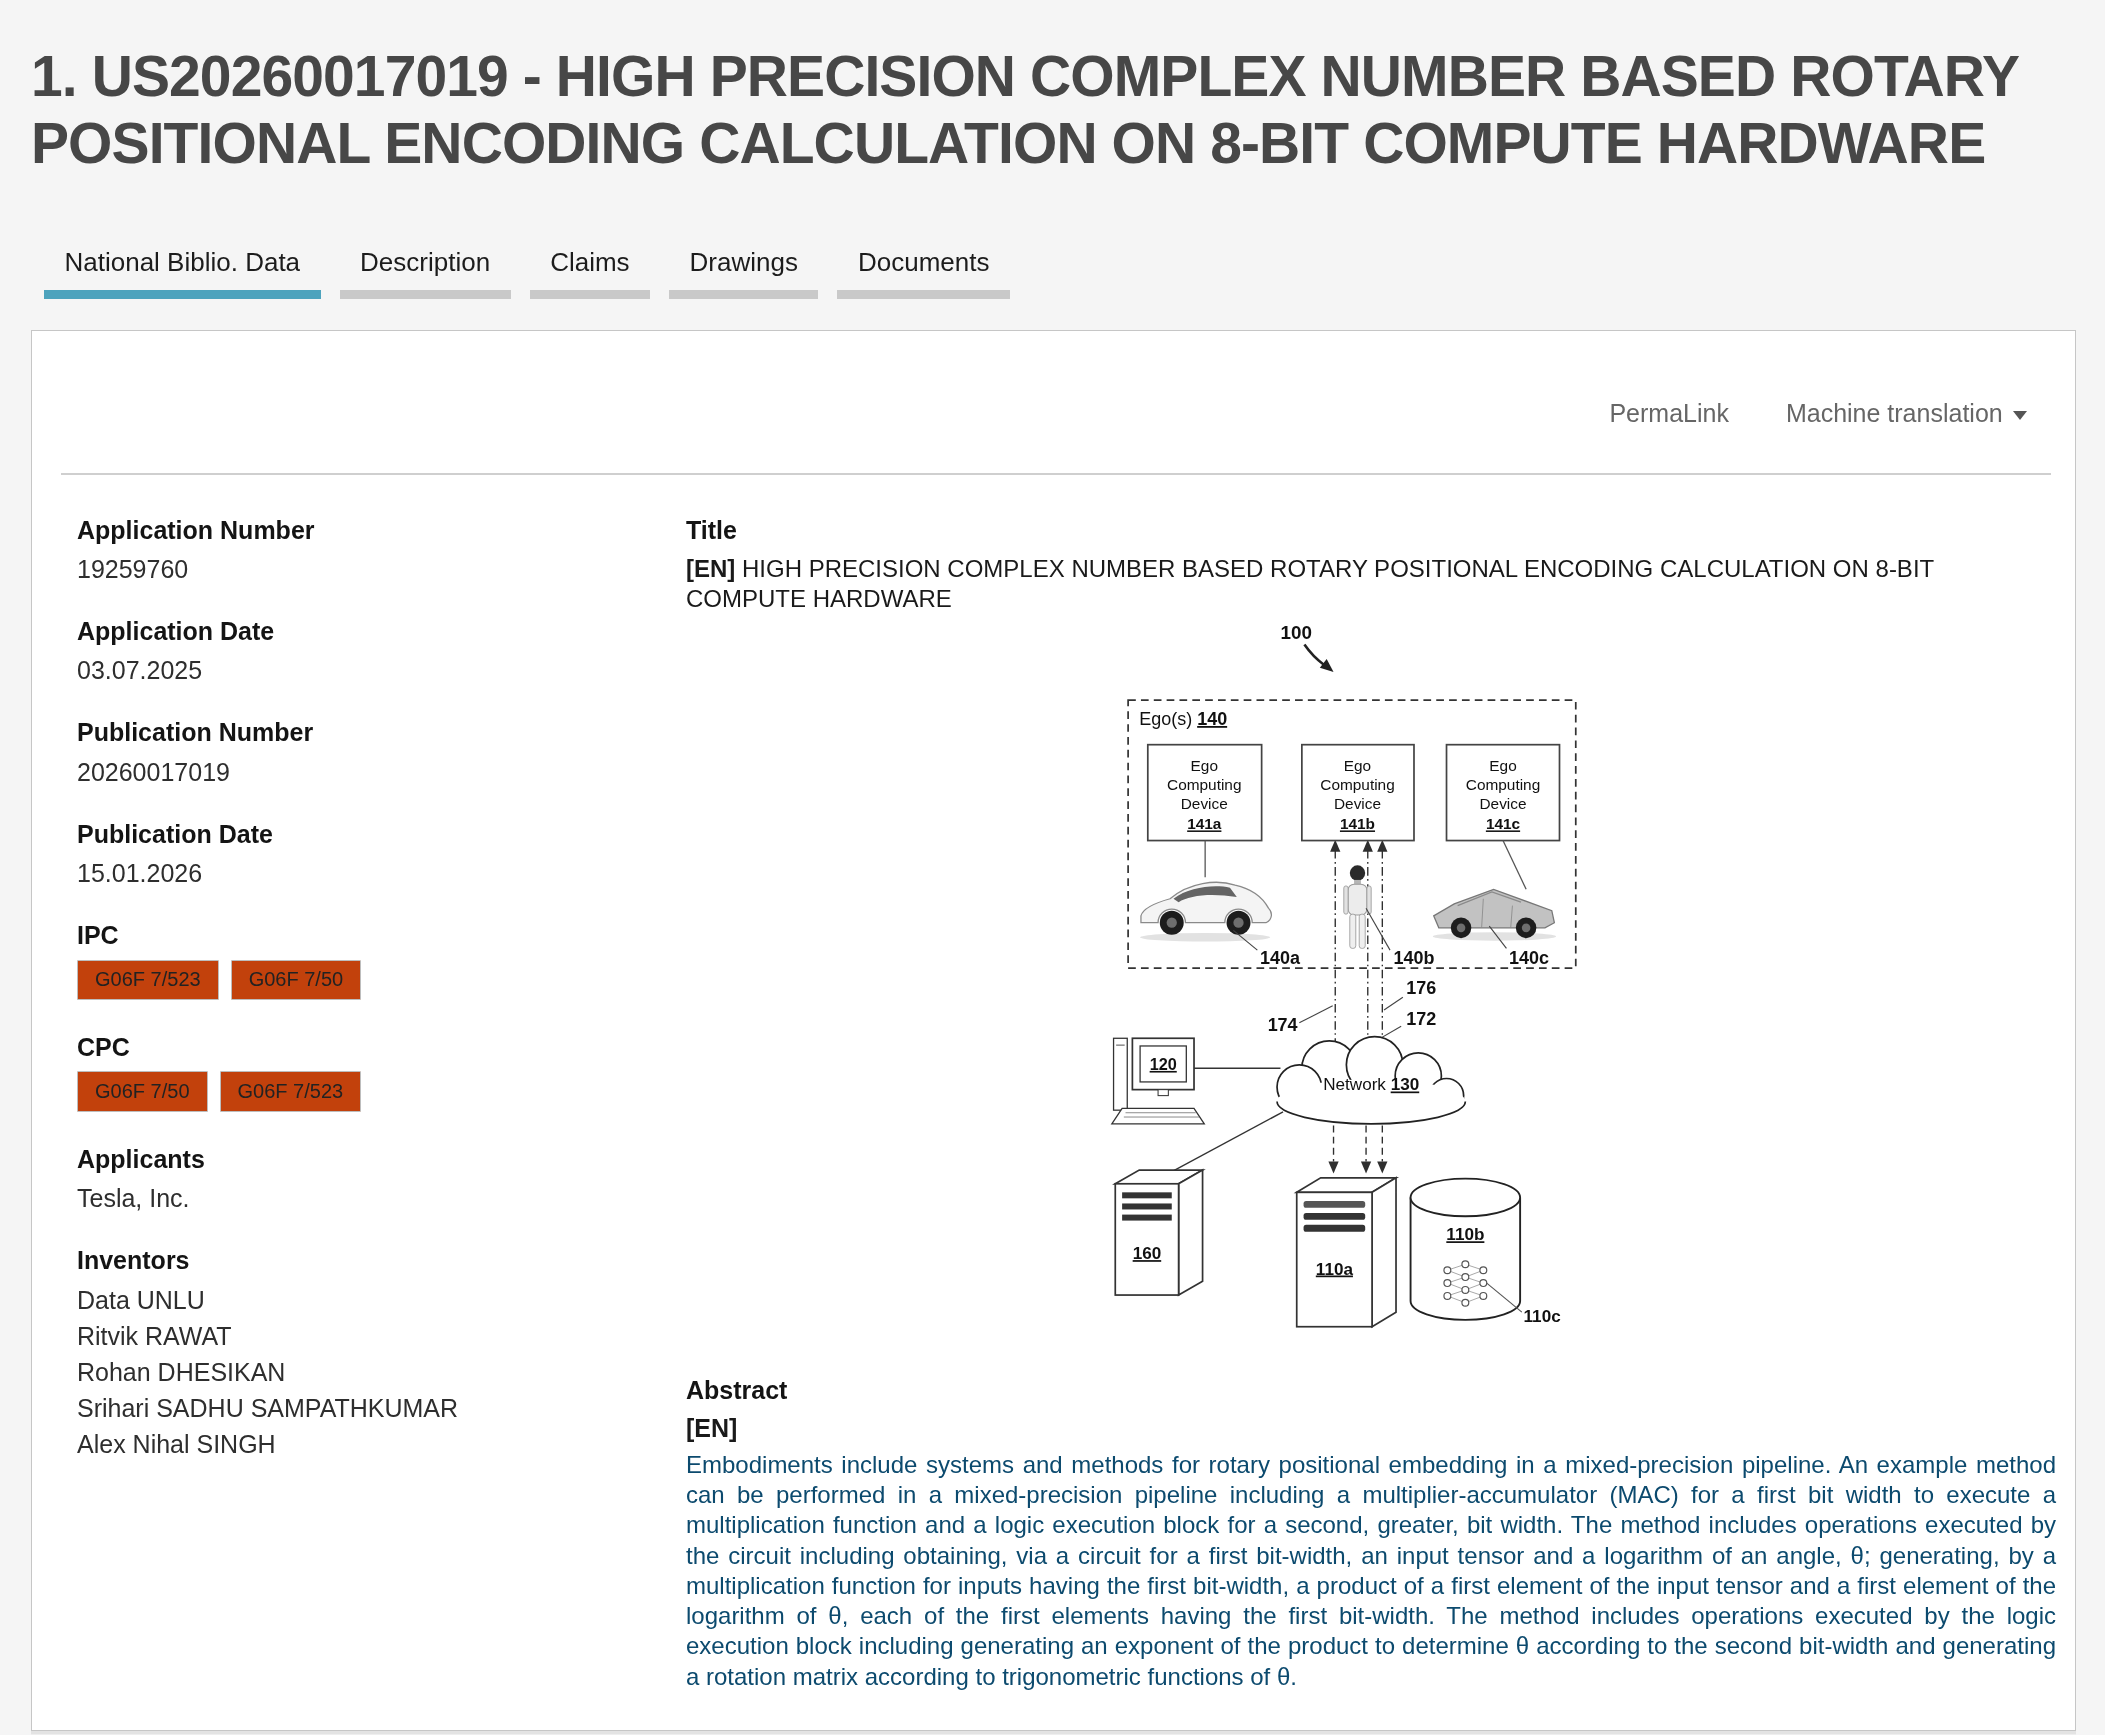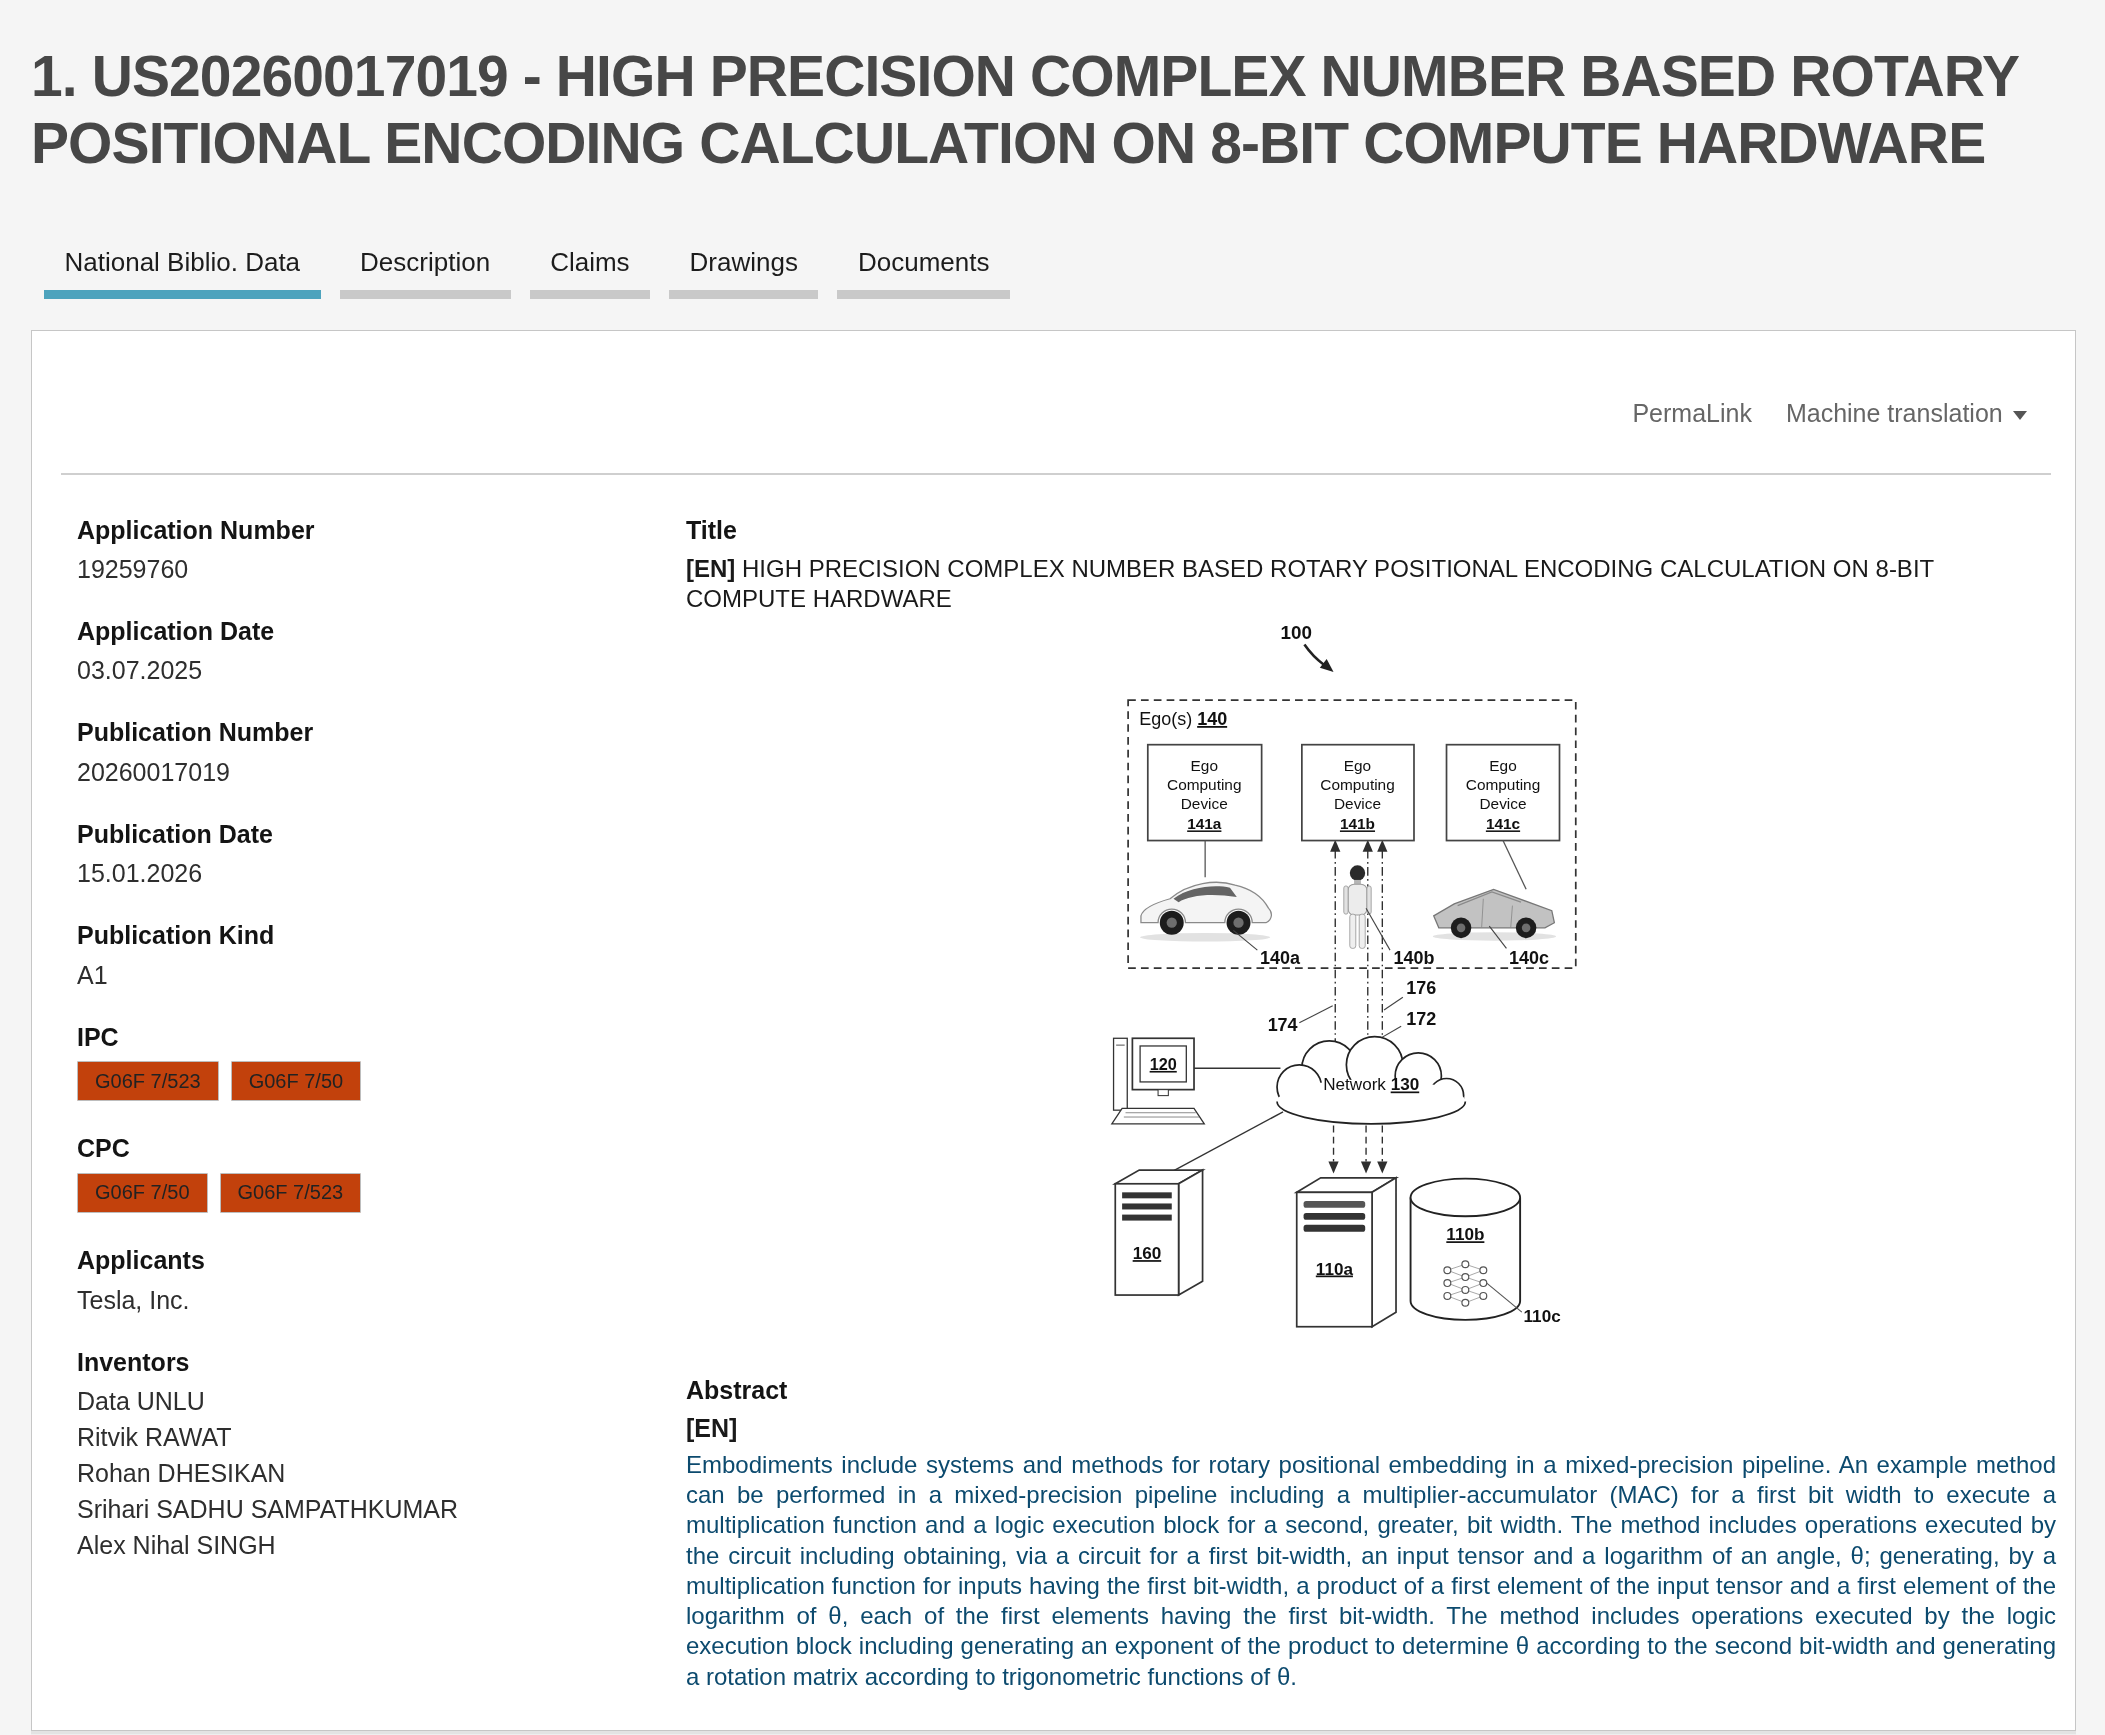--- a/index.html
+++ b/index.html
@@ -10,21 +10,21 @@
            font-size:57px;line-height:1.18;font-weight:bold;color:#474747;letter-spacing:-0.9px;}
   
   .tabs{position:absolute;left:44px;top:211px;display:flex;gap:19px;justify-content:flex-end;}
   .tab{display:flex;flex-direction:column;align-items:stretch;cursor:pointer;}
   .tab .tab-label{font-size:26px;color:#1c1c1c;padding:0 20.5px 12px 20.5px;white-space:nowrap;}
   .tab .tab-bar{height:9.4px;background:#c9c9c9;}
   .tab.active .tab-bar{background:#4da3bd;}
   
   .card{position:absolute;left:31px;top:294px;width:2043px;height:1399px;background:#ffffff;
         border:1.7px solid #c6c6c6;box-shadow:0 3.4px 0 rgba(0,0,0,0.07);}
-  .toolbar{position:absolute;top:68px;right:48px;display:flex;gap:34px;align-items:flex-end;}
+  .toolbar{position:absolute;top:68px;right:48px;display:flex;gap:57px;align-items:flex-end;}
   .toolbar .tool{font-size:25px;color:#666;cursor:pointer;white-space:nowrap;}
   .caret{display:inline-block;width:0;height:0;border-left:7.7px solid transparent;border-right:7.7px solid transparent;
          border-top:9.4px solid #555;margin-left:10.3px;vertical-align:middle;}
   .divider{position:absolute;left:29px;right:24px;top:142px;height:1.7px;background:#cfcfcf;}
   
   .leftcol{position:absolute;left:45px;top:171px;width:582px;}
   .field{margin:13.7px 0 33px 0;}
   .field .flabel{font-size:25px;font-weight:bold;color:#141414;margin-bottom:9.4px;}
   .field .fvalue{font-size:25px;color:#2e2e2e;line-height:1.2;}
   .field .fvalue .vline{margin-bottom:6px;}
@@ -101,24 +101,20 @@
       <div class="field">
         <div class="flabel">Publication Number</div>
         <div class="fvalue">20260017019</div>
       </div>
 
       <div class="field">
         <div class="flabel">Publication Date</div>
         <div class="fvalue">15.01.2026</div>
       </div>
 
-      <div class="field">
-        <div class="flabel">Publication Kind</div>
-        <div class="fvalue">A1</div>
-      </div>
 
       <div class="field">
         <div class="flabel">IPC</div>
         <div class="chips">
           <div class="chip">G06F 7/523</div>
           <div class="chip">G06F 7/50</div>
         </div>
       </div>
 
       <div class="field">

